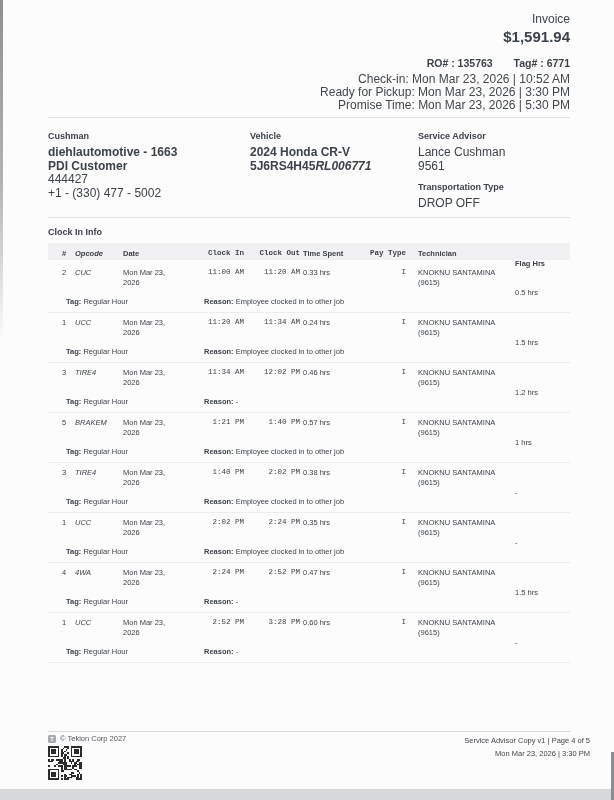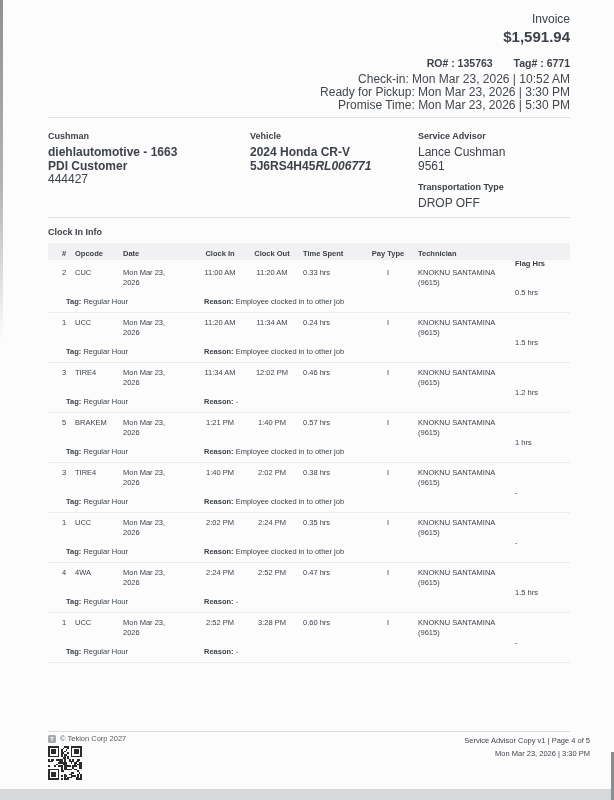--- a/index.html
+++ b/index.html
@@ -39,23 +39,23 @@
   .clock{position:absolute;top:227px;left:48px;width:522px;}
   .clock-title{font-size:9px;font-weight:700;}
   .grid-row{display:grid;grid-template-columns:24px 48px 76px 48px 56px 70px 36px 104px 60px;}
   .thead{height:17px;align-items:center;background:#f1f1f3;font-size:7.5px;font-weight:700;
     margin-top:6px;margin-bottom:3px;color:#3c4147;}
   .data-row{height:27px;padding-top:5px;font-size:7.5px;line-height:9.5px;}
   .tag-row{display:flex;height:15px;padding-top:2px;font-size:7.5px;align-items:flex-start;}
   .group{border-bottom:1px solid #ebecee;}
   .cell{overflow:hidden;}
   .c-num{padding-left:14px;}
-  .c-opcode{padding-left:3px;}
+  .c-opcode{padding-left:3px;font-style:italic;}
   .c-date{padding-left:3px;padding-right:16px;}
-  .c-in,.c-out,.c-pay{text-align:center;}
+  .c-in,.c-out,.c-pay{text-align:right;font-family:Liberation Mono, monospace;}
   .c-spent{padding-left:3px;}
   .c-tech{padding-left:12px;}
   .c-flag{padding-left:5px;margin-top:20px;}
   .tag-part{margin-left:18px;width:138px;}
   .reason-part{flex:1;}
   .lbl{font-weight:700;}
 
   
   .footer-left{position:absolute;top:734px;left:48px;}
   .copy-line{display:flex;align-items:center;gap:4px;}
@@ -88,20 +88,21 @@
   </div>
 
   <div class="divider d1"></div>
 
   <div class="info">
     <div class="info-col">
       <div class="h">Cushman</div>
       <div class="line b">diehlautomotive - 1663</div>
       <div class="line b">PDI Customer</div>
       <div class="line">444427</div>
+      <div class="line">+1 - (330) 477 - 5002</div>
     </div>
     <div class="info-col">
       <div class="h">Vehicle</div>
       <div class="line b">2024 Honda CR-V</div>
       <div class="line vin">
         <span>5J6RS4H45</span><span class="vin-suffix">RL006771</span>
       </div>
     </div>
     <div class="info-col">
       <div class="h">Service Advisor</div>

